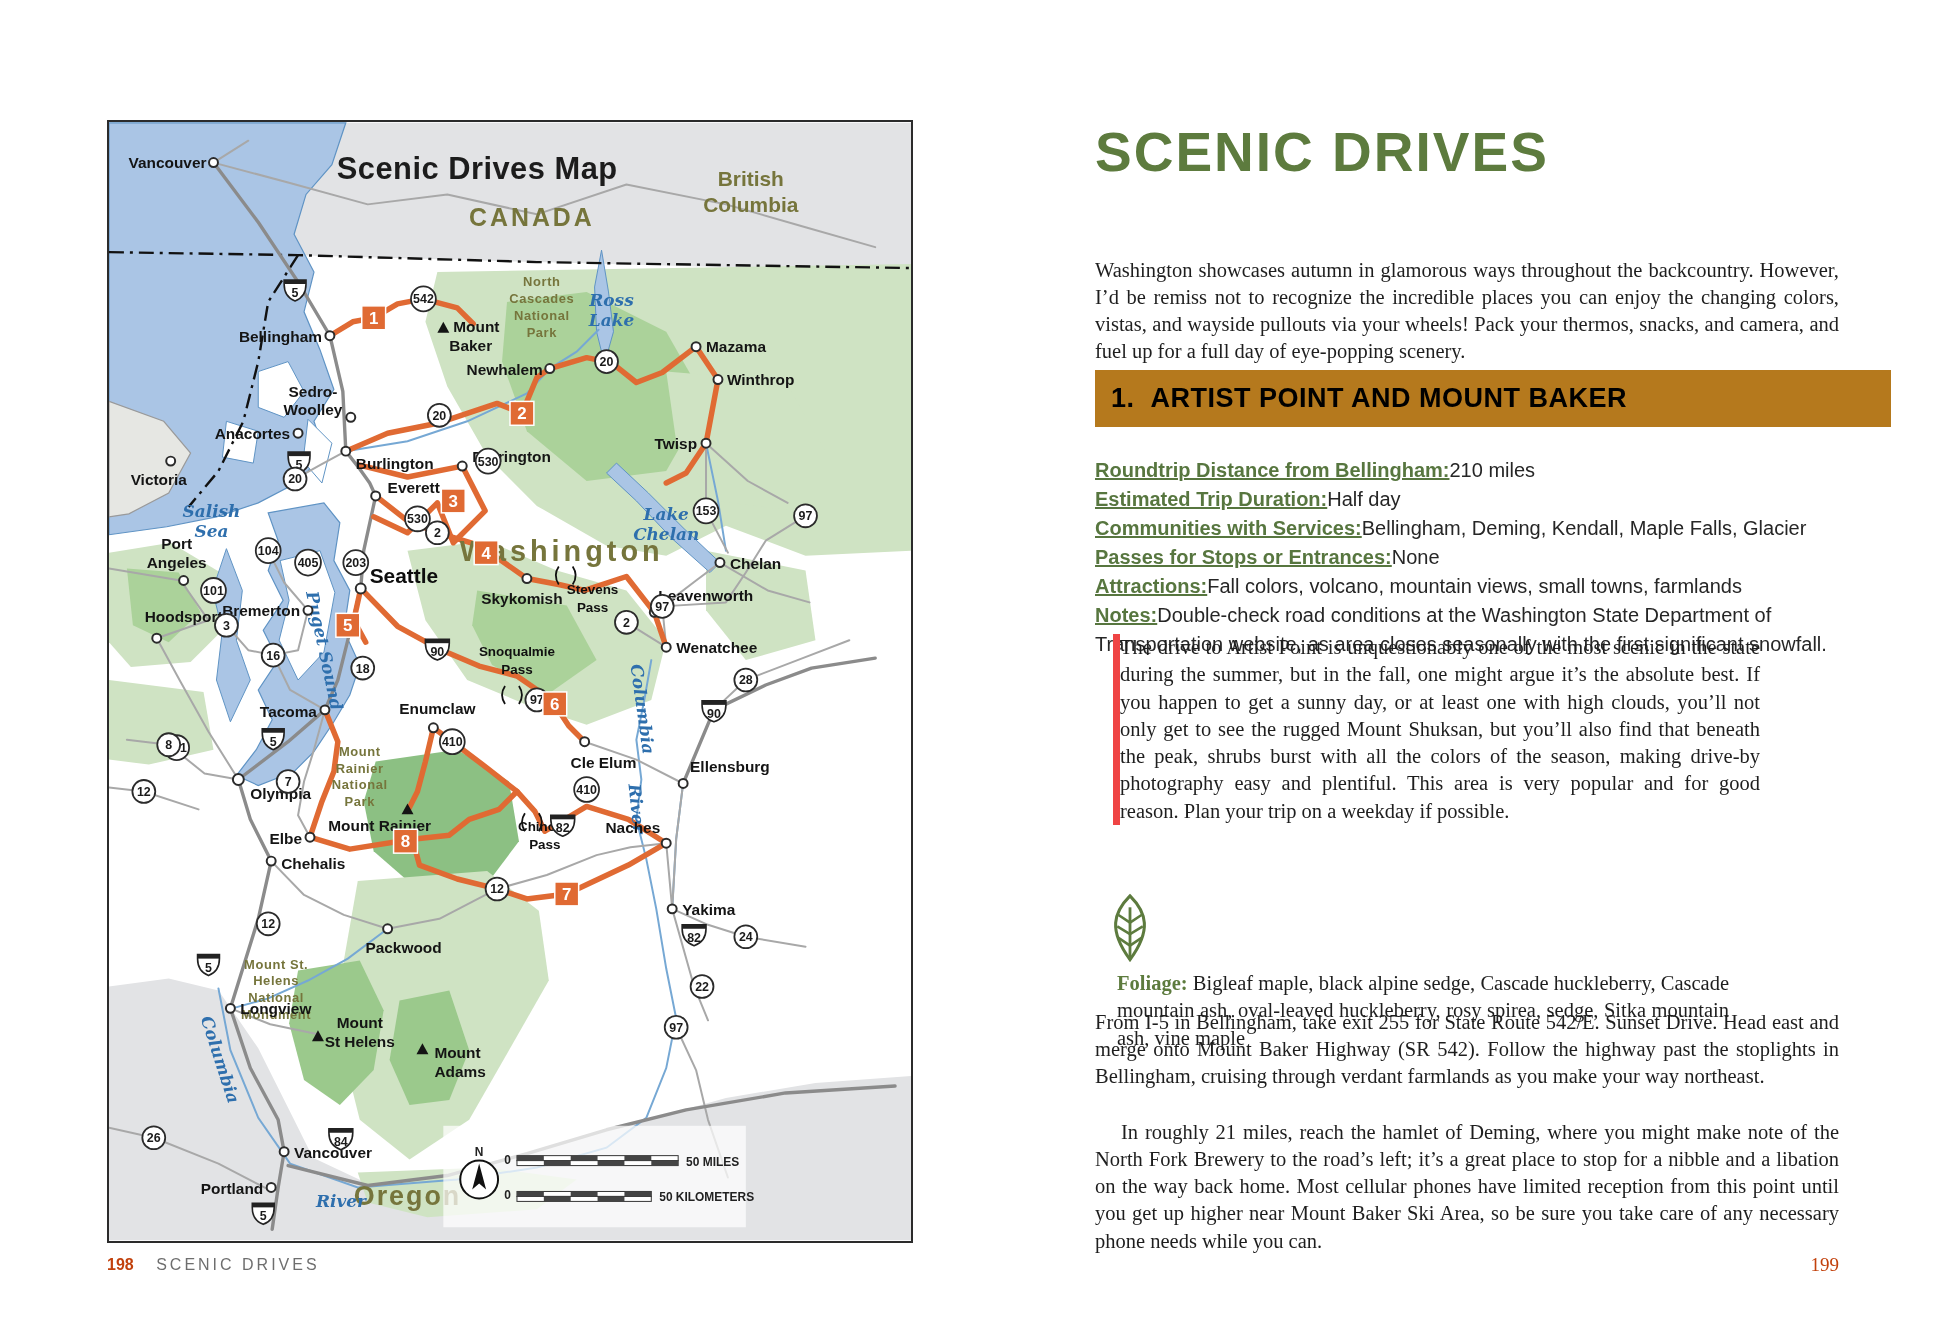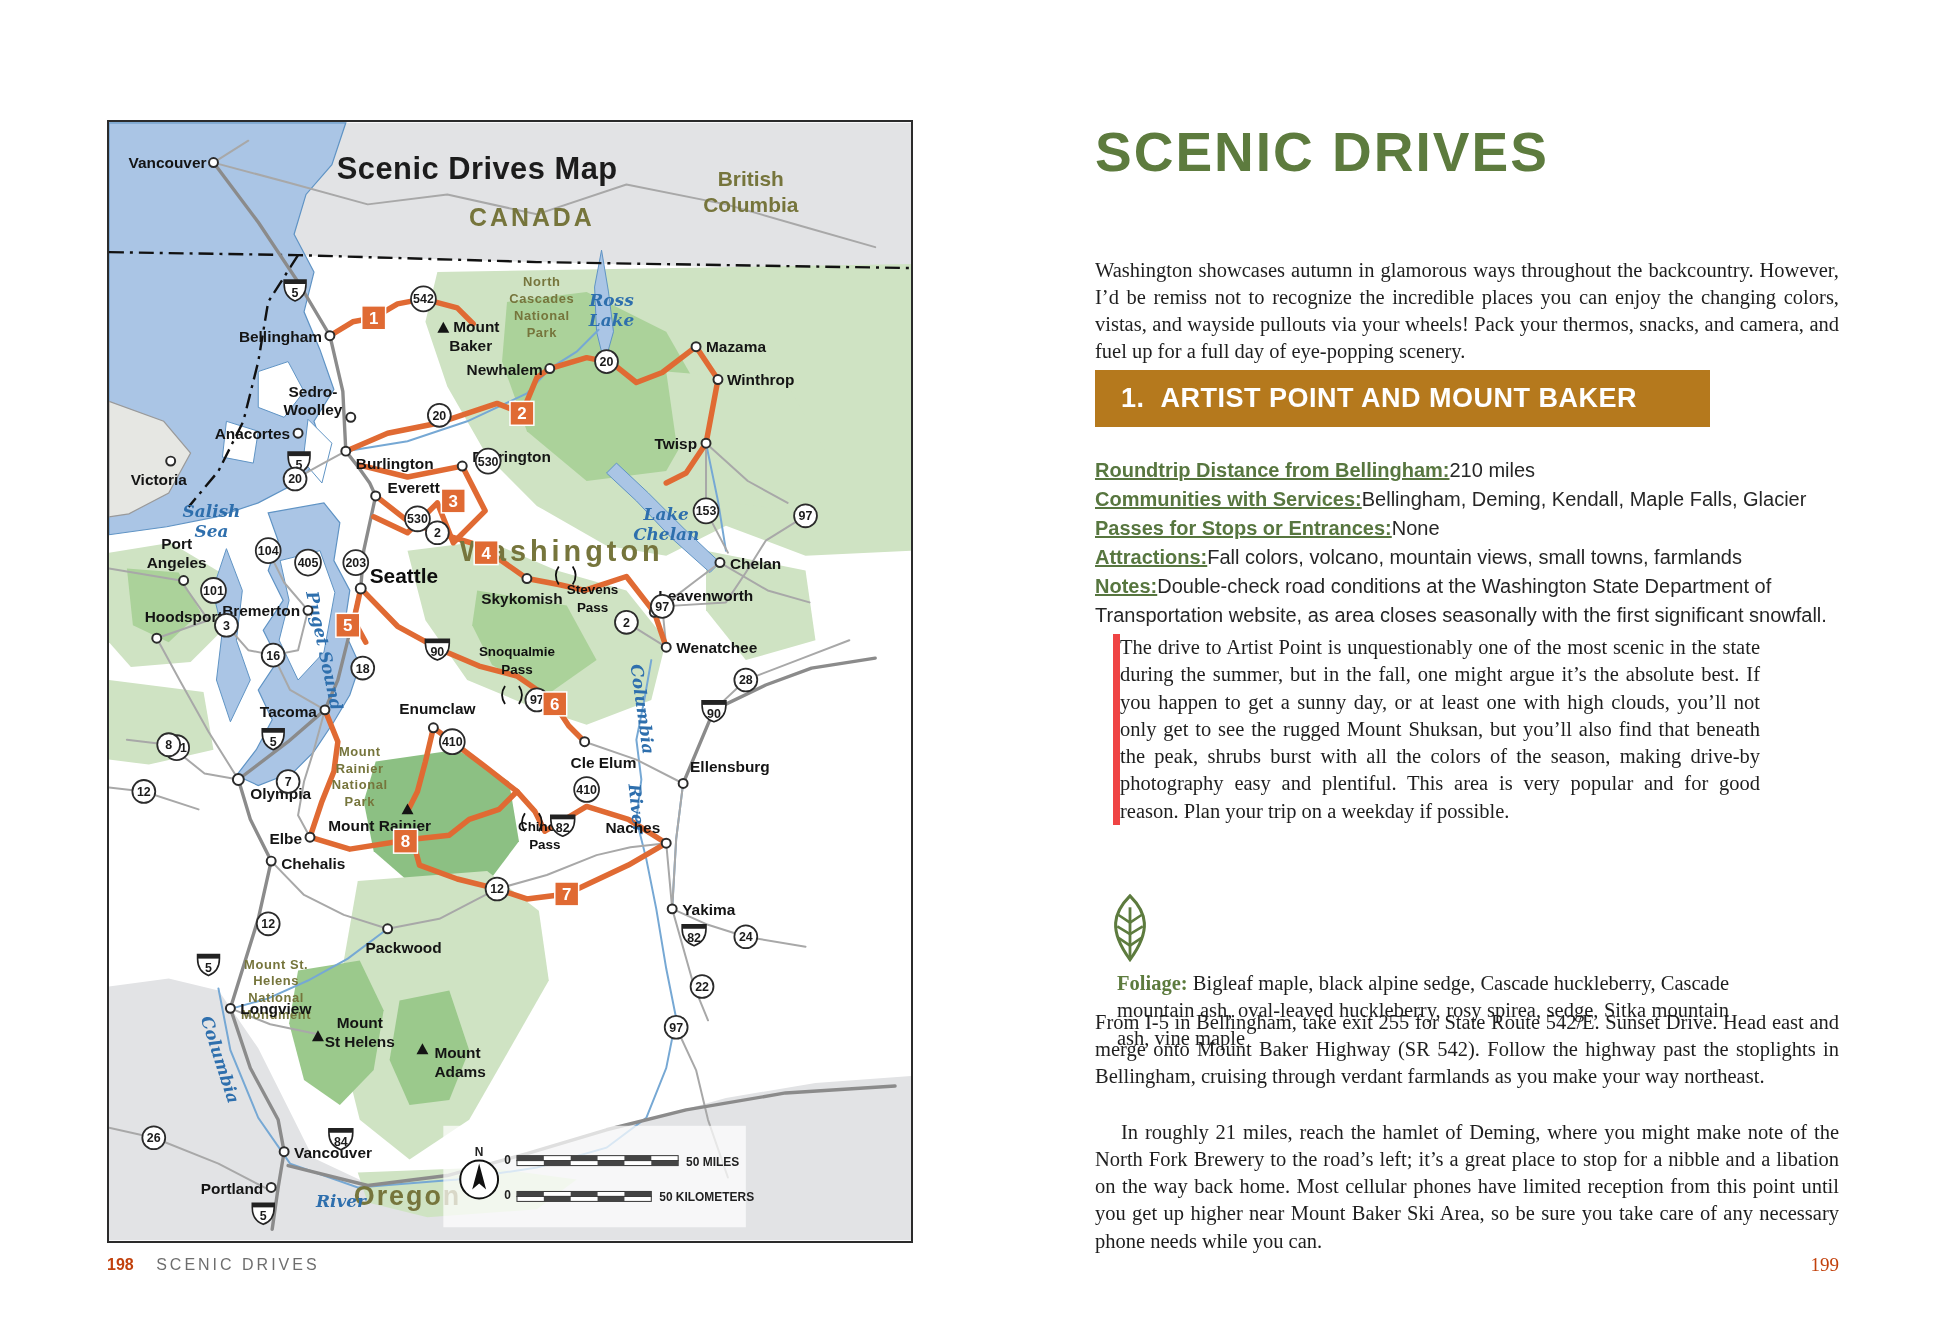--- a/index.html
+++ b/index.html
@@ -39,22 +39,22 @@
   .footer-left .pnum{font-weight:700;color:#c2410c;}
   .footer-left .sect{color:#6e6e6e;letter-spacing:3px;margin-left:18px;}
   .footer-right{position:absolute;left:1095px;width:744px;top:1254px;text-align:right;
     font-family:"Liberation Serif",serif;font-size:19px;color:#c2410c;}
   
   .rp{position:absolute;left:1095px;top:120px;width:744px;}
   .rp-title{position:absolute;left:0;top:0;font-size:55px;font-weight:700;
     color:#5d7b3e;letter-spacing:2px;}
   .serif{font-family:"Liberation Serif",serif;font-size:20.5px;line-height:1.33;color:#1e1e1e;text-align:justify;}
   .rp-intro{position:absolute;left:0;top:116px;width:744px;}
-  .banner{position:absolute;left:0;top:250px;width:615px;height:57px;background:#b5791d;
-    color:#ffffff;font-weight:700;font-size:27px;line-height:57px;box-sizing:border-box;padding-left:26px;letter-spacing:.5px;}
+  .banner{position:absolute;left:0;top:250px;width:796px;height:57px;background:#b5791d;
+    color:#000000;font-weight:700;font-size:27px;line-height:57px;box-sizing:border-box;padding-left:16px;letter-spacing:.5px;}
   .banner .bnum{margin-right:16px;}
   .facts{position:absolute;left:0;top:336px;width:744px;font-size:20px;line-height:29px;}
   .fact-label{font-weight:700;color:#57763f;text-decoration:underline;}
   .fact-value{color:#262626;}
   .quote{position:absolute;left:18px;top:514px;width:640px;border-left:7px solid #ef4444;
     }
   .foliage{position:absolute;left:6px;top:768px;width:700px;display:flex;flex-direction:column;}
   .leaf{width:62px;flex:0 0 62px;padding-top:4px;}
   .foliage-text{width:612px;margin-left:16px;}
   .foliage-label{font-weight:700;color:#5d7b3e;font-family:"Liberation Serif",serif;}
@@ -562,20 +562,21 @@
 <div class="rp">
   <div class="rp-title">SCENIC DRIVES</div>
   <p class="serif rp-intro">Washington showcases autumn in glamorous ways throughout the backcountry. However, I’d be remiss not to recognize the incredible places you can enjoy the changing colors, vistas, and wayside pullouts via your wheels! Pack your thermos, snacks, and camera, and fuel up for a full day of eye-popping scenery.</p>
 
   <div class="banner">
     <span class="bnum">1.</span><span>ARTIST POINT AND MOUNT BAKER</span>
   </div>
 
   <div class="facts">
     <div class="fact"><span class="fact-label">Roundtrip Distance from Bellingham:</span><span class="fact-value">210 miles</span></div>
+    <div class="fact"><span class="fact-label">Estimated Trip Duration:</span><span class="fact-value">Half day</span></div>
     <div class="fact"><span class="fact-label">Communities with Services:</span><span class="fact-value">Bellingham, Deming, Kendall, Maple Falls, Glacier</span></div>
     <div class="fact"><span class="fact-label">Passes for Stops or Entrances:</span><span class="fact-value">None</span></div>
     <div class="fact"><span class="fact-label">Attractions:</span><span class="fact-value">Fall colors, volcano, mountain views, small towns, farmlands</span></div>
     <div class="fact"><span class="fact-label">Notes:</span><span class="fact-value">Double-check road conditions at the Washington State Department of Transportation website, as area closes seasonally with the first significant snowfall.</span></div>
   </div>
 
   <div class="quote serif">The drive to Artist Point is unquestionably one of the most scenic in the state during the summer, but in the fall, one might argue it’s the absolute best. If you happen to get a sunny day, or at least one with high clouds, you’ll not only get to see the rugged Mount Shuksan, but you’ll also find that beneath the peak, shrubs burst with all the colors of the season, making drive-by photography easy and plentiful. This area is very popular and for good reason. Plan your trip on a weekday if possible.</div>
 
   <div class="foliage">
     <div class="leaf">

